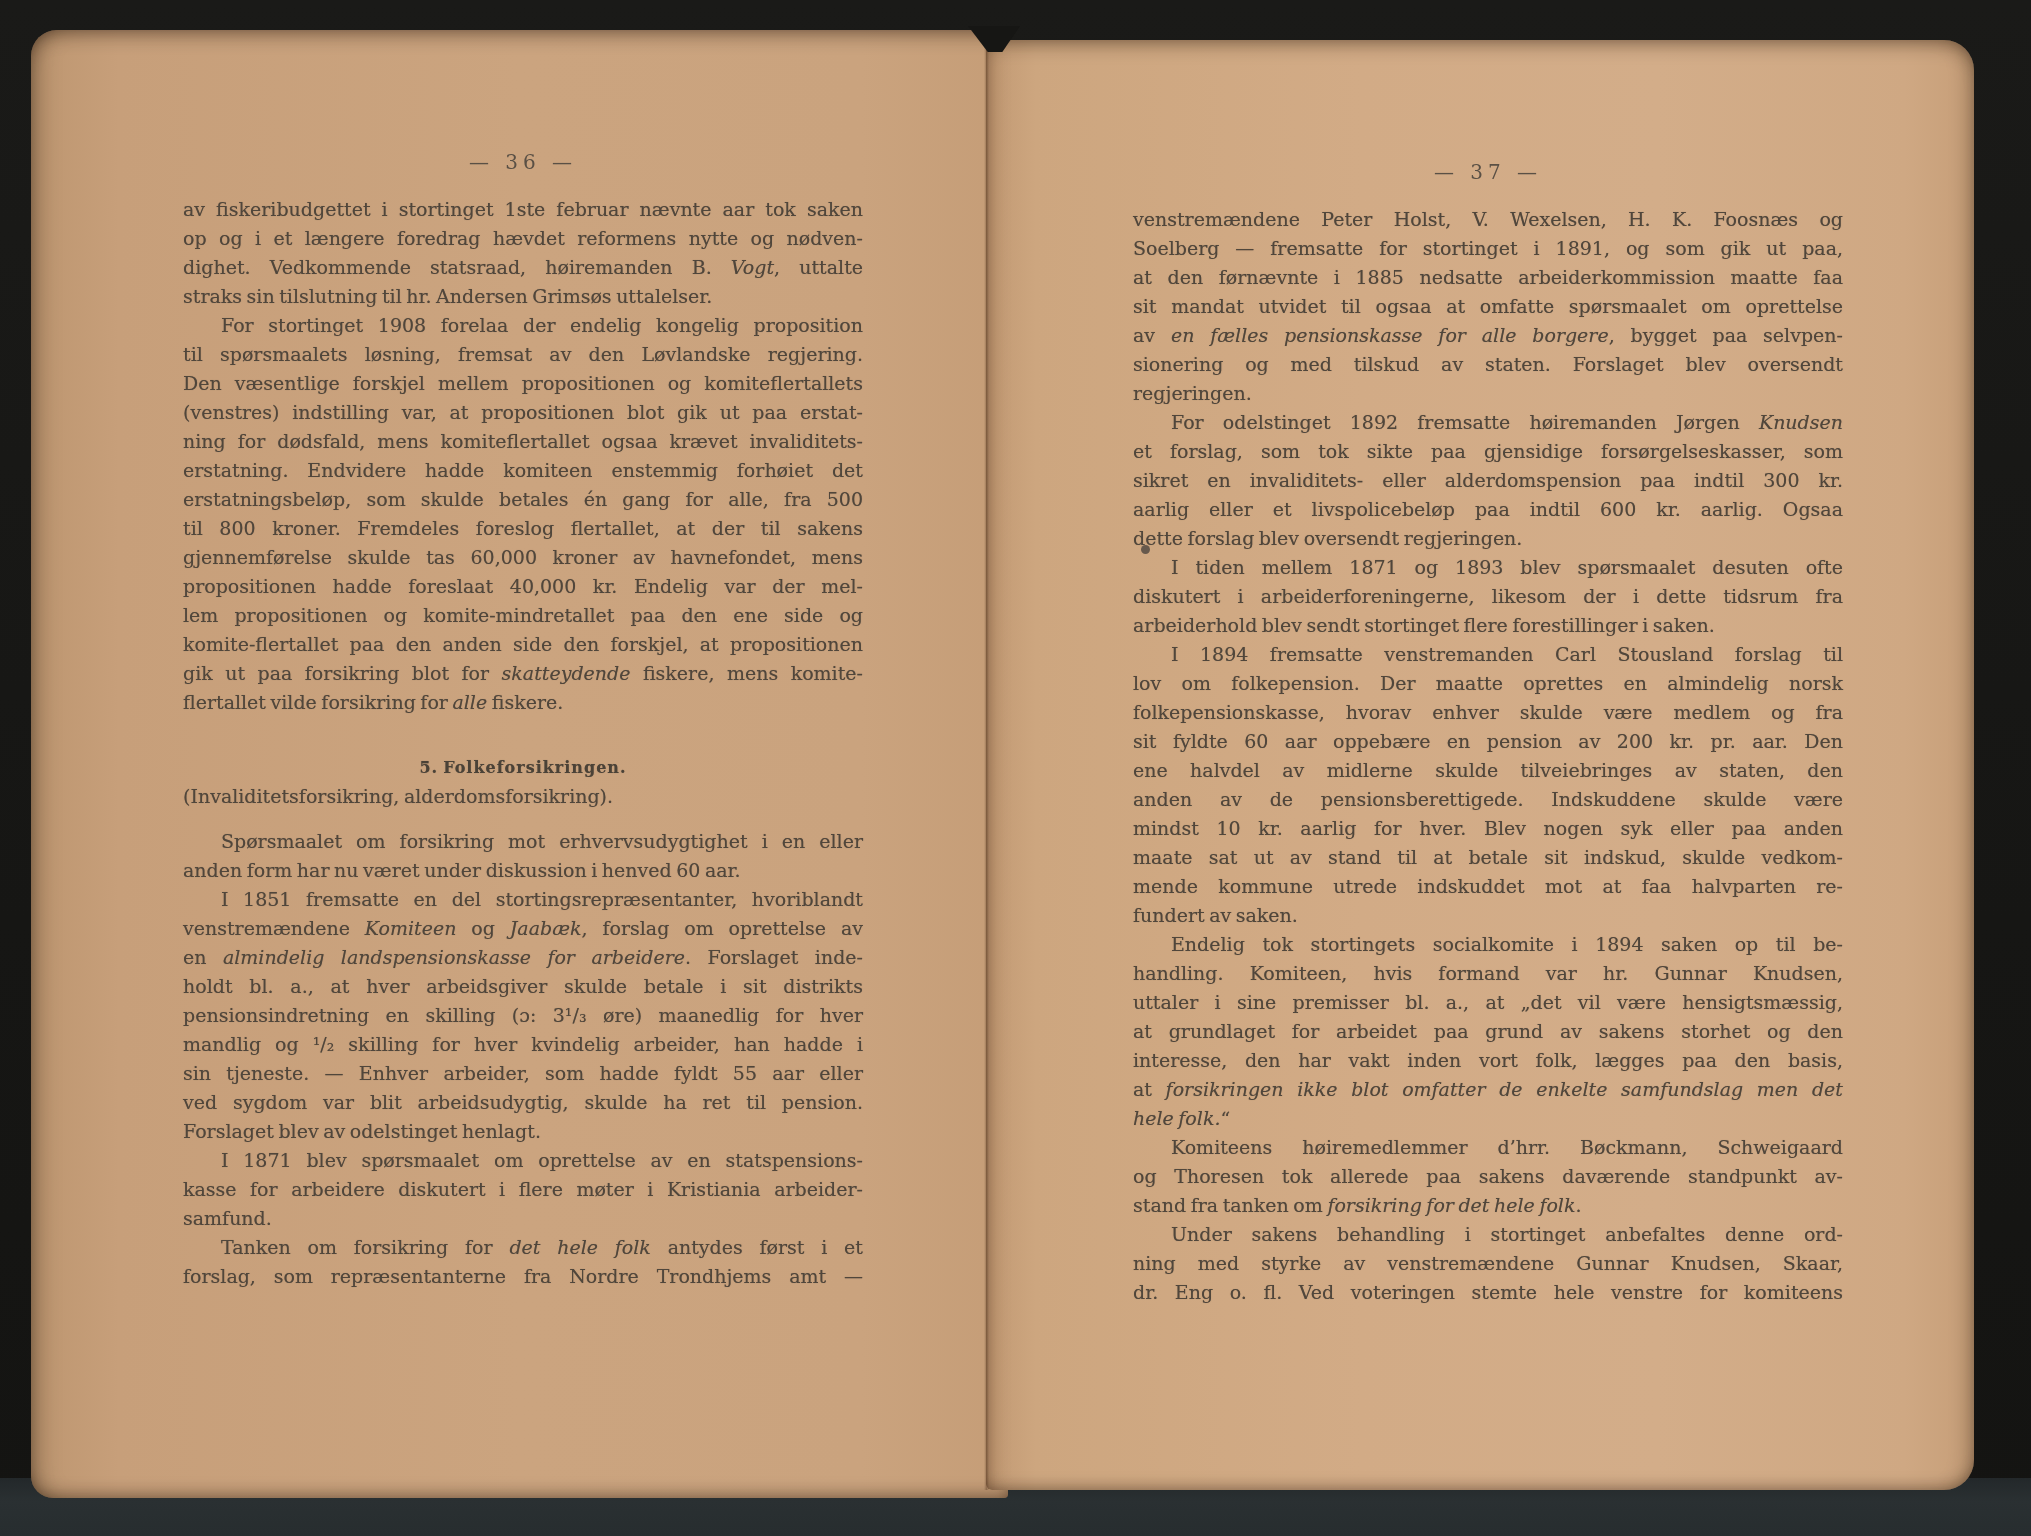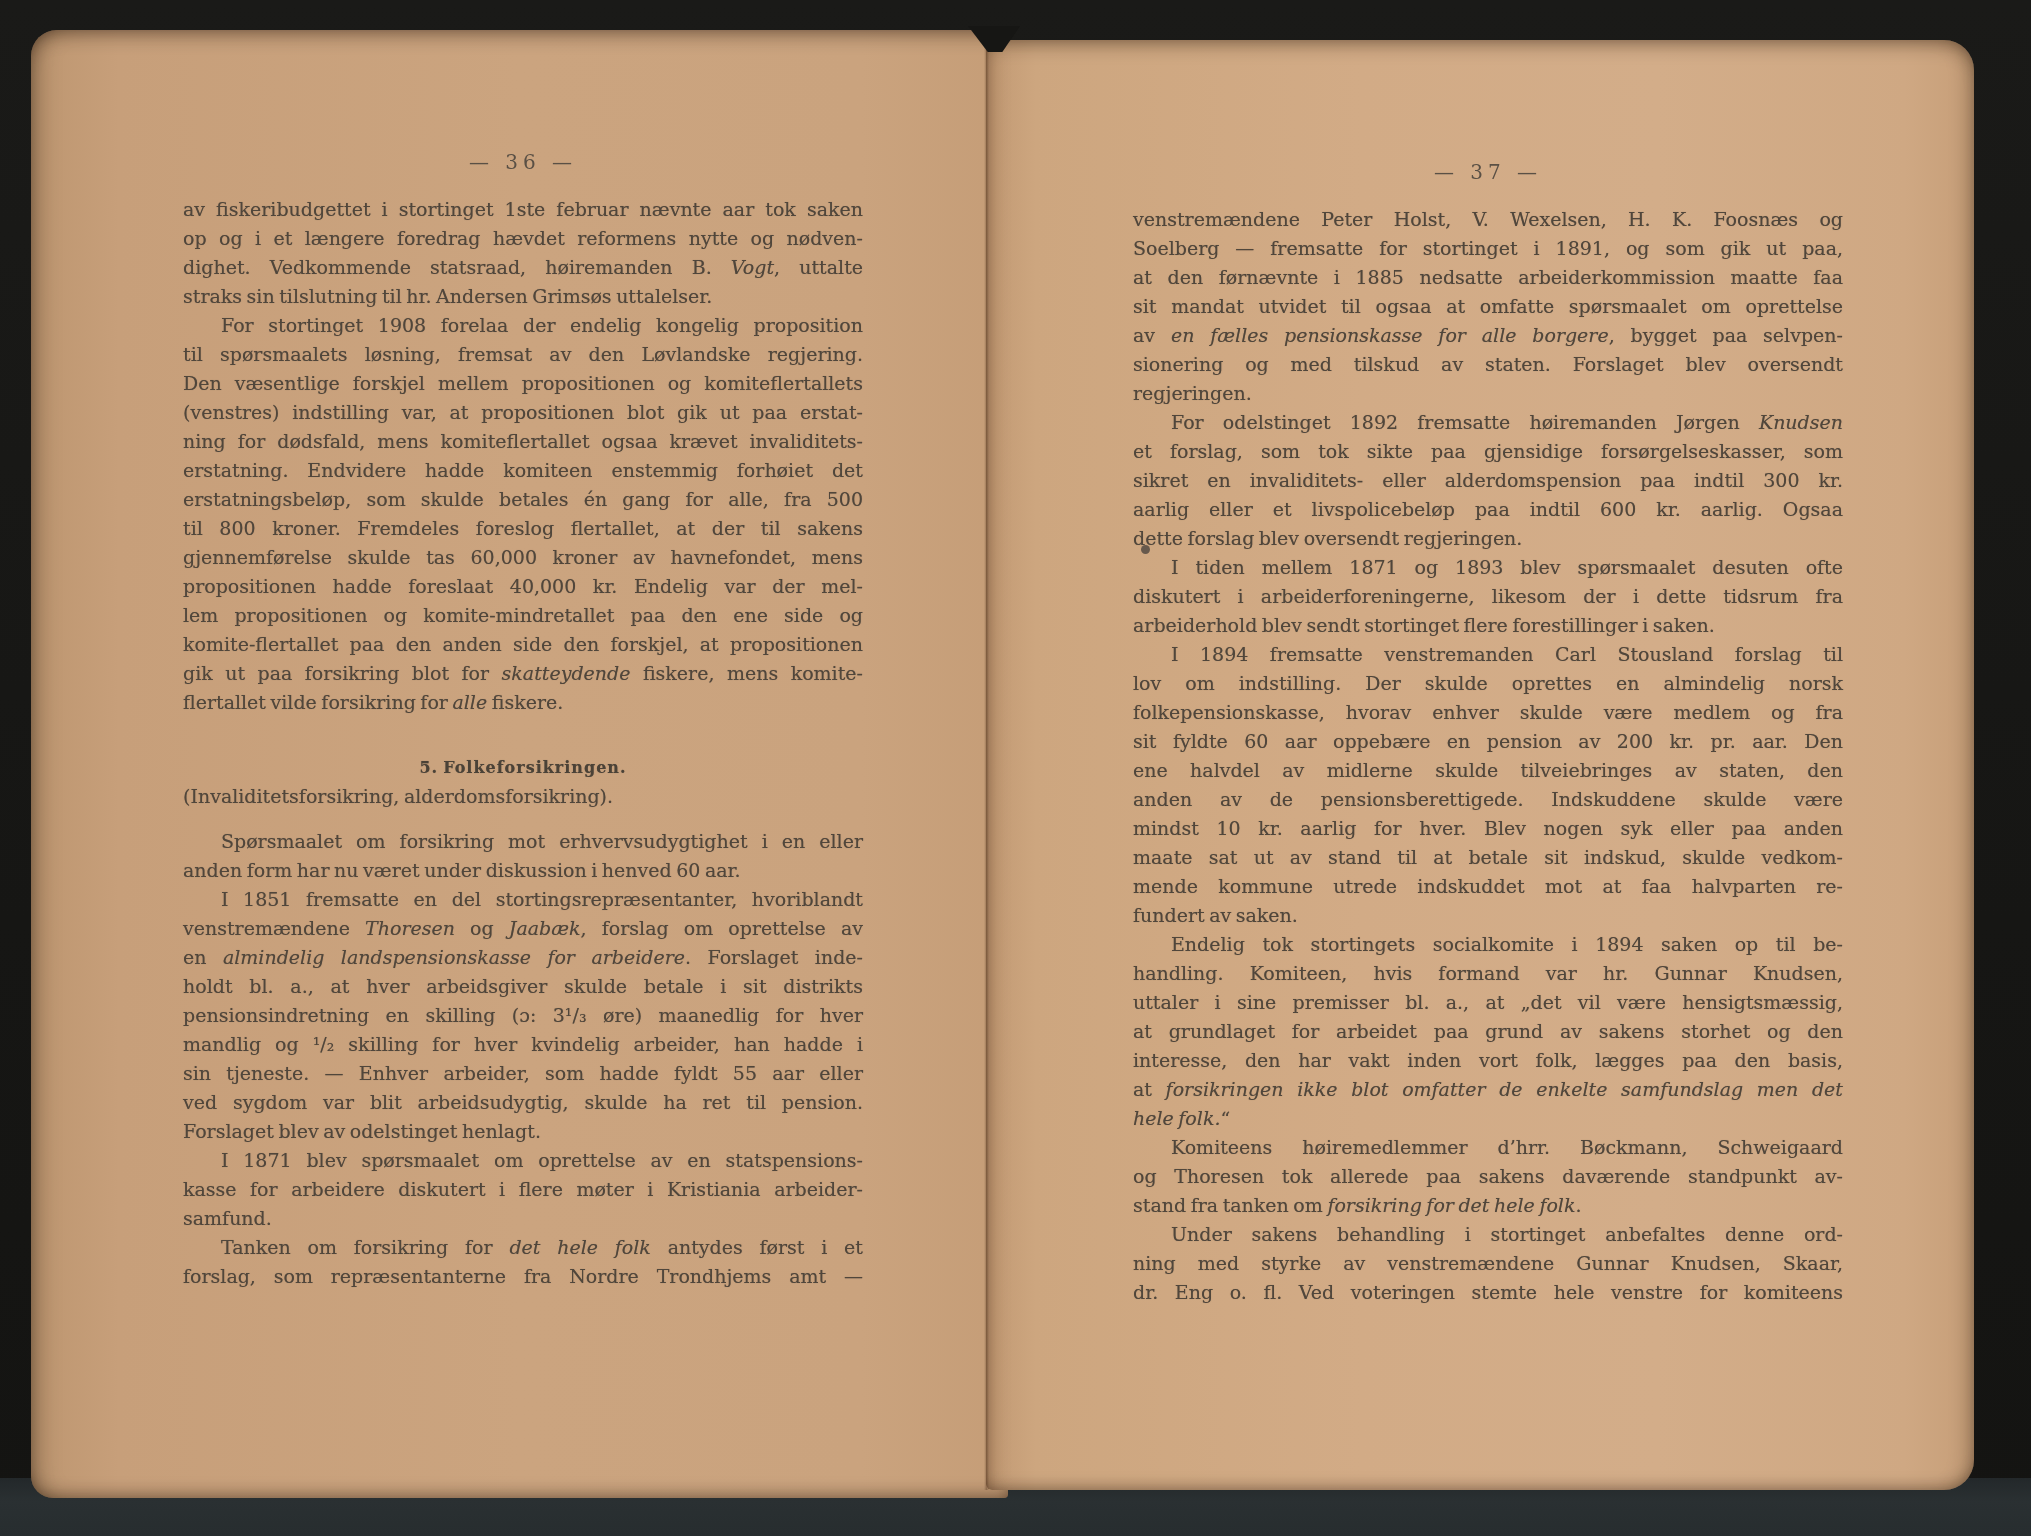--- a/index.html
+++ b/index.html
@@ -88,21 +88,21 @@
         <div class="line">lem propositionen og komite-mindretallet paa den ene side og</div>
         <div class="line">komite-flertallet paa den anden side den forskjel, at propositionen</div>
         <div class="line">gik ut paa forsikring blot for <em>skatteydende</em> fiskere, mens komite-</div>
         <div class="line para-end">flertallet vilde forsikring for <em>alle</em> fiskere.</div>
         <div class="heading">5.  Folkeforsikringen.</div>
         <div class="subheading">(Invaliditetsforsikring, alderdomsforsikring).</div>
         <div class="blockgap"></div>
         <div class="line indent">Spørsmaalet om forsikring mot erhvervsudygtighet i en eller</div>
         <div class="line para-end">anden form har nu været under diskussion i henved 60 aar.</div>
         <div class="line indent">I 1851 fremsatte en del stortingsrepræsentanter, hvoriblandt</div>
-        <div class="line">venstremændene <em>Thoresen</em> og <em>Jaabæk</em>, forslag om oprettelse av</div>
+        <div class="line">venstremændene <em>Komiteen</em> og <em>Jaabæk</em>, forslag om oprettelse av</div>
         <div class="line">en <em>almindelig landspensionskasse for arbeidere</em>.  Forslaget inde-</div>
         <div class="line">holdt bl. a., at hver arbeidsgiver skulde betale i sit distrikts</div>
         <div class="line">pensionsindretning en skilling (ɔ: 3¹/₃ øre) maanedlig for hver</div>
         <div class="line">mandlig og ¹/₂ skilling for hver kvindelig arbeider, han hadde i</div>
         <div class="line">sin tjeneste. — Enhver arbeider, som hadde fyldt 55 aar eller</div>
         <div class="line">ved sygdom var blit arbeidsudygtig, skulde ha ret til pension.</div>
         <div class="line para-end">Forslaget blev av odelstinget henlagt.</div>
         <div class="line indent">I 1871 blev spørsmaalet om oprettelse av en statspensions-</div>
         <div class="line">kasse for arbeidere diskutert i flere møter i Kristiania arbeider-</div>
         <div class="line para-end">samfund.</div>
@@ -123,21 +123,21 @@
         <div class="line para-end">regjeringen.</div>
         <div class="line indent">For odelstinget 1892 fremsatte høiremanden Jørgen <em>Knudsen</em></div>
         <div class="line">et forslag, som tok sikte paa gjensidige forsørgelseskasser, som</div>
         <div class="line">sikret en invaliditets- eller alderdomspension paa indtil 300 kr.</div>
         <div class="line">aarlig eller et livspolicebeløp paa indtil 600 kr. aarlig.  Ogsaa</div>
         <div class="line para-end">dette forslag blev oversendt regjeringen.</div>
         <div class="line indent">I tiden mellem 1871 og 1893 blev spørsmaalet desuten ofte</div>
         <div class="line">diskutert i arbeiderforeningerne, likesom der i dette tidsrum fra</div>
         <div class="line para-end">arbeiderhold blev sendt stortinget flere forestillinger i saken.</div>
         <div class="line indent">I 1894 fremsatte venstremanden Carl Stousland forslag til</div>
-        <div class="line">lov om indstilling.  Der skulde oprettes en almindelig norsk</div>
+        <div class="line">lov om folkepension.  Der maatte oprettes en almindelig norsk</div>
         <div class="line">folkepensionskasse, hvorav enhver skulde være medlem og fra</div>
         <div class="line">sit fyldte 60 aar oppebære en pension av 200 kr. pr. aar.  Den</div>
         <div class="line">ene halvdel av midlerne skulde tilveiebringes av staten, den</div>
         <div class="line">anden av de pensionsberettigede.  Indskuddene skulde være</div>
         <div class="line">mindst 10 kr. aarlig for hver.  Blev nogen syk eller paa anden</div>
         <div class="line">maate sat ut av stand til at betale sit indskud, skulde vedkom-</div>
         <div class="line">mende kommune utrede indskuddet mot at faa halvparten re-</div>
         <div class="line para-end">fundert av saken.</div>
         <div class="line indent">Endelig tok stortingets socialkomite i 1894 saken op til be-</div>
         <div class="line">handling.  Komiteen, hvis formand var hr. Gunnar Knudsen,</div>

